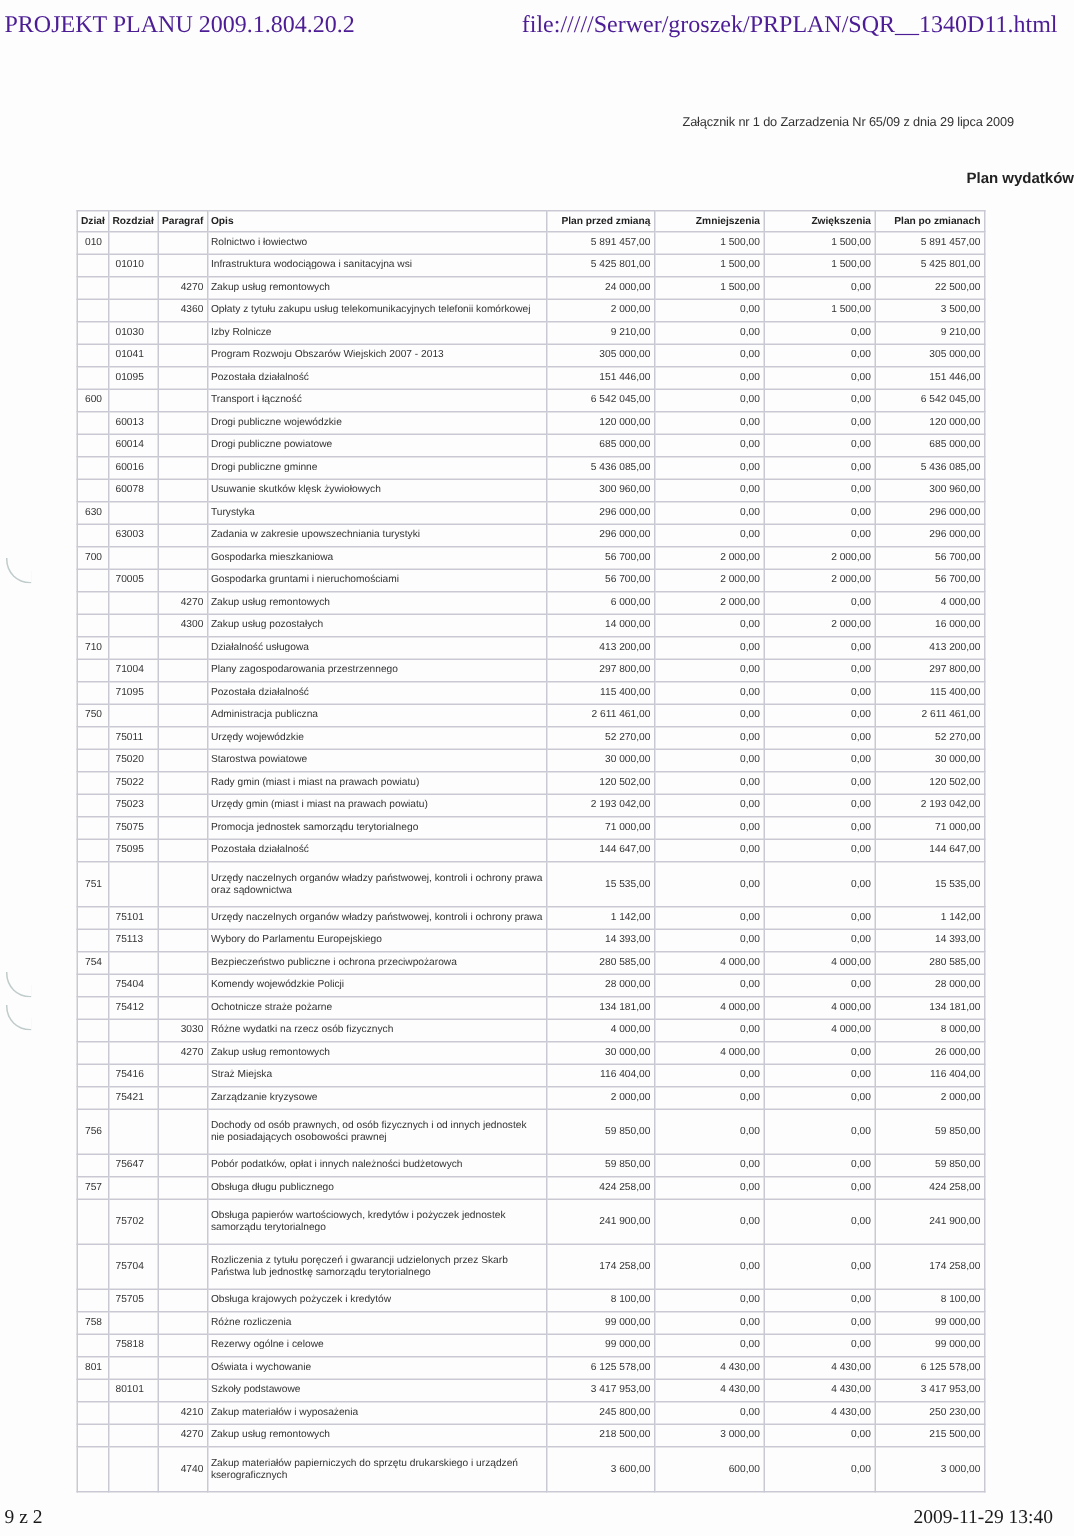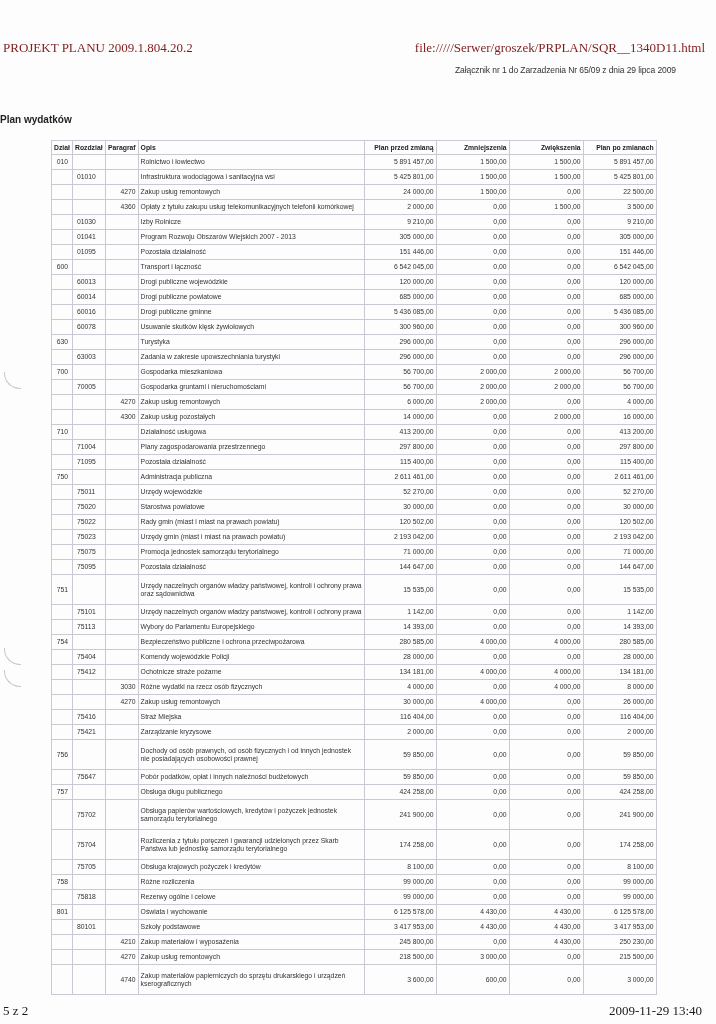--- a/index.html
+++ b/index.html
@@ -3,36 +3,36 @@
 <meta charset="utf-8">
 <style>
   html, body { margin: 0; padding: 0; }
   body {
     width: 716px; height: 1024px; position: relative; overflow: hidden;
     background: #fdfdfd; color: #222;
     font-family: "Liberation Sans", sans-serif;
   }
   .print-head {
     position: absolute; top: 8px; font-family: "Liberation Serif", serif;
-    font-size: 13px; color: #7f1d1d; margin-top: 32px;
+    font-size: 16px; color: #4c1d95;
   }
   #print-title { left: 3px; }
   #print-url { right: 11px; }
   .print-foot {
     position: absolute; top: 1003px; font-family: "Liberation Serif", serif;
     font-size: 13px; color: #1a1a1a;
   }
   #page-indicator { left: 3px; }
   #print-datetime { right: 14px; }
   #annex {
-    position: absolute; top: 65px; left: 455px;
+    position: absolute; top: 76px; left: 455px;
     font-size: 8.5px; color: #333; letter-spacing: -0.1px;
   }
   #doc-title {
-    position: absolute; top: 114px; left: 0; width: 716px; text-align: left;
+    position: absolute; top: 114px; left: 0; width: 716px; text-align: right;
     font-size: 10px; font-weight: bold; color: #222;
   }
   table#budget {
     position: absolute; top: 140px; left: 51px;
     border-collapse: collapse; table-layout: fixed;
     font-size: 6.8px; color: #333;
   }
   #budget th, #budget td {
     border: 1px solid #c9c9d4; padding: 0 2px; height: 14px;
     line-height: 8px; overflow: hidden; white-space: nowrap; vertical-align: middle;
@@ -597,14 +597,14 @@
         <td class="pg">4740</td>
         <td class="op">Zakup materiałów papierniczych do sprzętu drukarskiego i urządzeń kserograficznych</td>
         <td class="num">3 600,00</td>
         <td class="num">600,00</td>
         <td class="num">0,00</td>
         <td class="num">3 000,00</td>
       </tr>
     </tbody>
 </table>
 
-<div id="page-indicator" class="print-foot">5 z 2</div>
+<div id="page-indicator" class="print-foot">9 z 2</div>
 <div id="print-datetime" class="print-foot">2009-11-29 13:40</div>
 
 </body></html>

